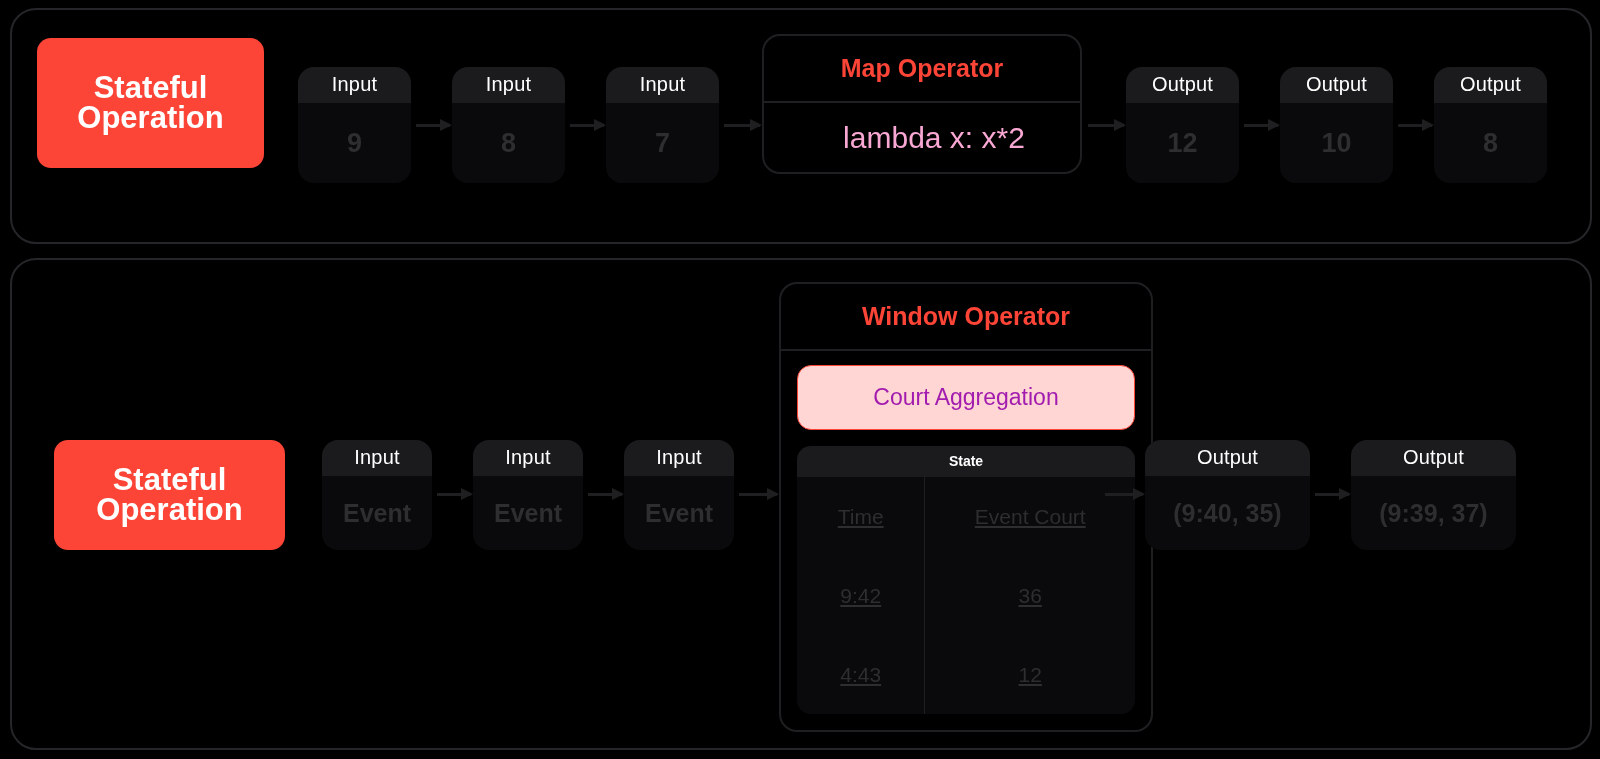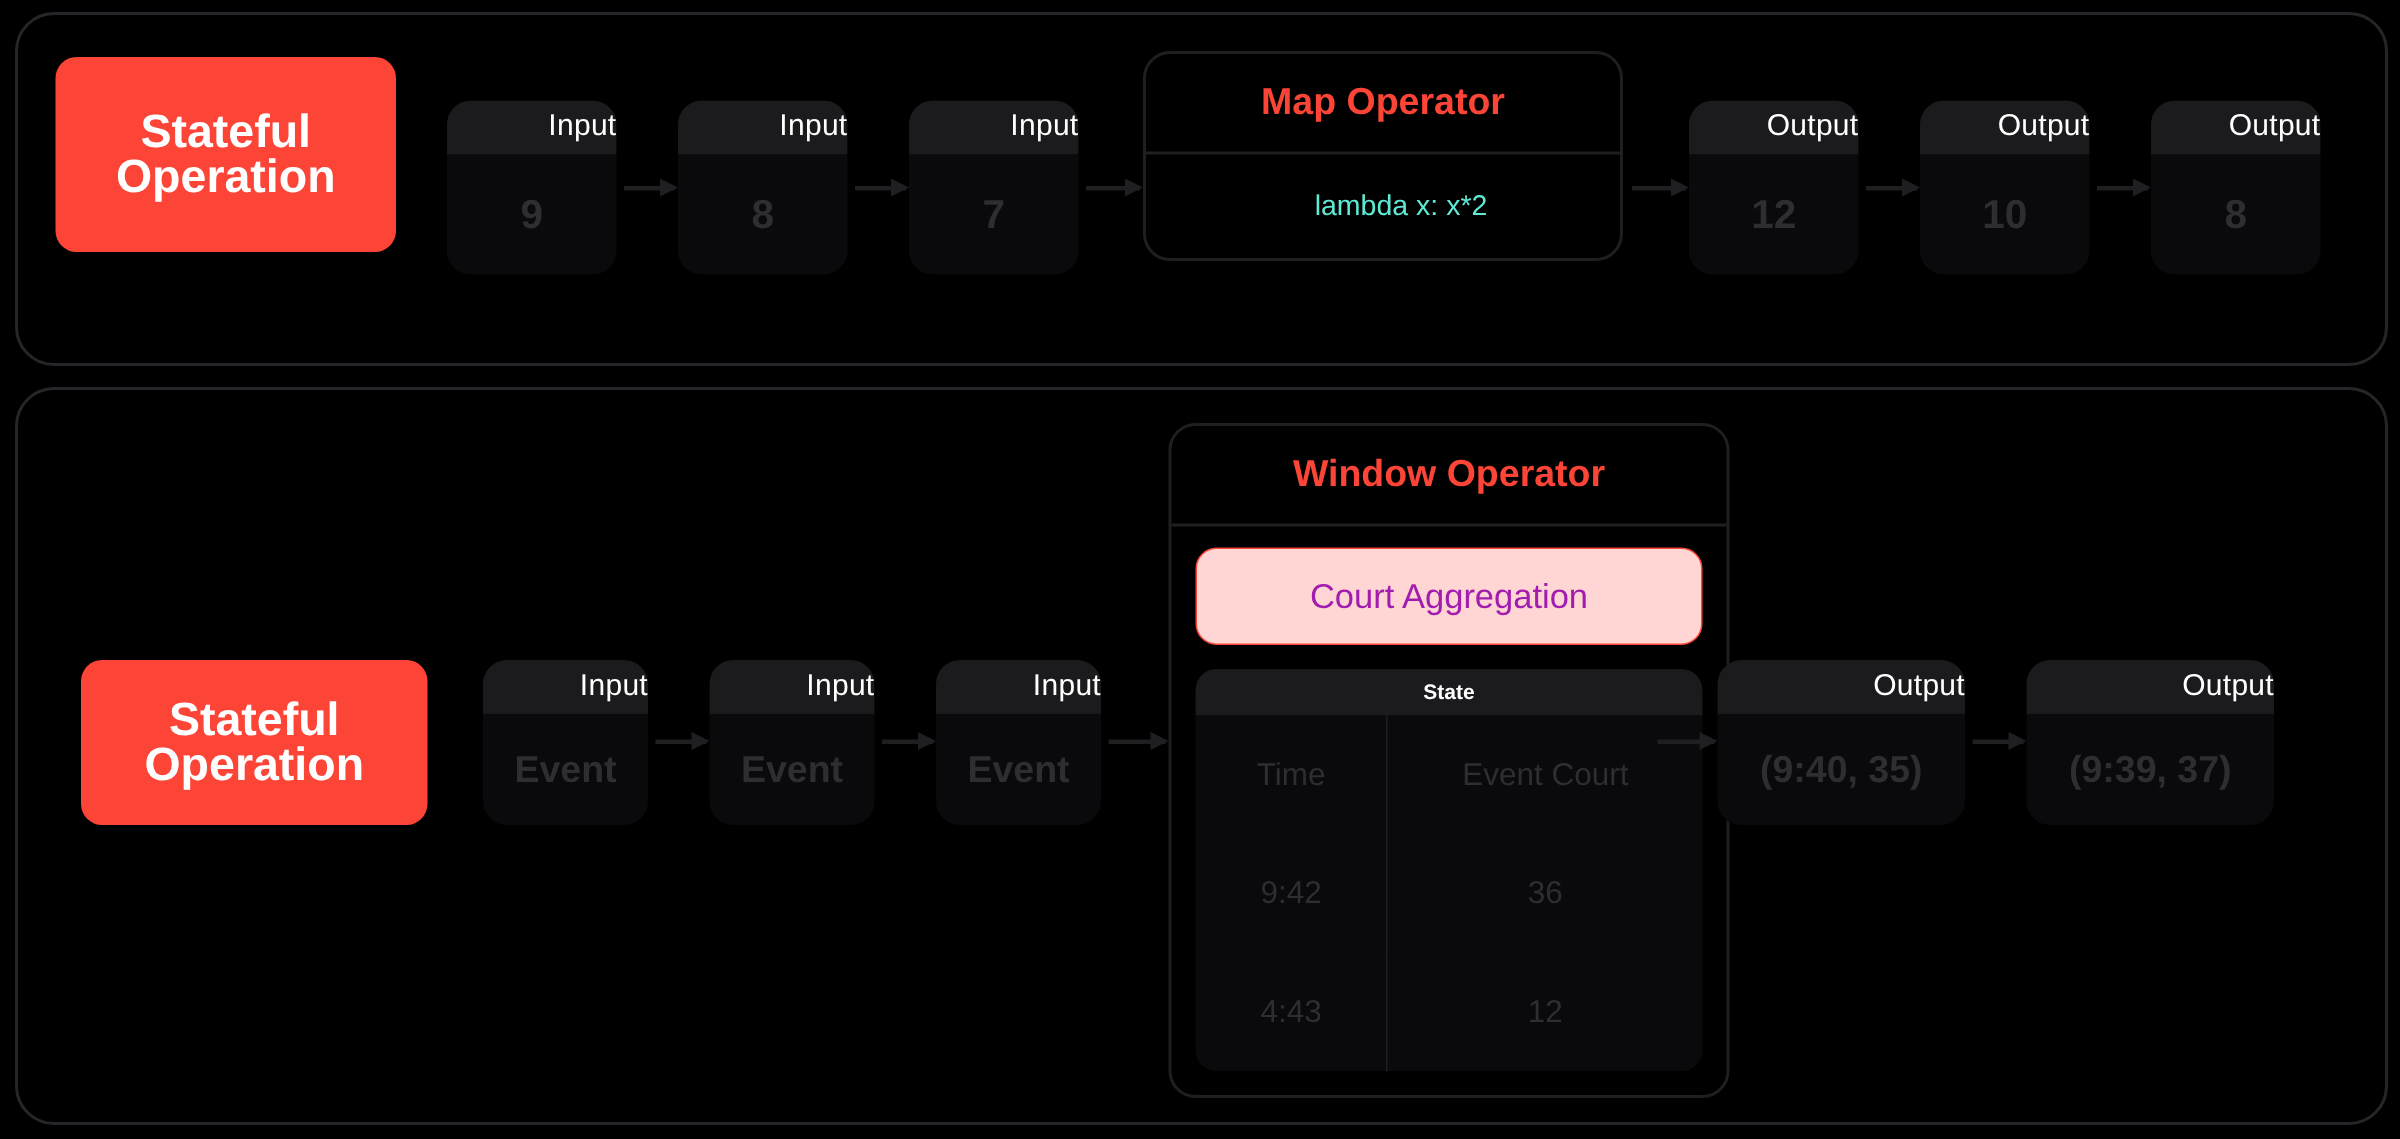--- a/index.html
+++ b/index.html
@@ -43,21 +43,21 @@
     border-radius: 16px;
     background: #08080a;
     overflow: hidden;
     display: flex;
     flex-direction: column;
   }
   .card-head {
     background: #1b1b1e;
     color: #ffffff;
     font-size: 20px;
-    text-align: right;
+    text-align: center;
     padding: 6px 0 7px 0;
     letter-spacing: .2px;
   }
   .card-body {
     flex: 1;
     display: flex;
     align-items: center;
     justify-content: center;
     color: #2e2e31;
     font-size: 27px;
@@ -93,22 +93,22 @@
   }
   .operator-title {
     color: #fc4437;
     font-size: 25px;
     font-weight: bold;
     text-align: center;
     padding: 18px 0 18px 0;
     border-bottom: 2px solid #1f1f22;
   }
   .operator-sub {
-    color: #5eead4;
-    font-size: 19px;
+    color: #f9a8d4;
+    font-size: 30px;
     text-align: center;
     flex: 1;
     display: flex;
     align-items: center;
     justify-content: center;
     margin-left: 24px;
   }
   .operator-inner { padding: 14px 16px 16px 16px; flex: 1; display: flex; flex-direction: column; }
 
   
@@ -143,20 +143,21 @@
   .state-rows { flex: 1; display: flex; flex-direction: column; background: #0a0a0c; }
   .state-row { display: flex; flex: 1; }
   .state-cell {
     flex: 0 0 38%;
     color: #2e2e31;
     font-size: 21px;
     display: flex;
     align-items: center;
     justify-content: center;
     border-right: 1.5px solid #1f1f22;
+    text-decoration: underline;
   }
   .state-cell:last-child { flex: 1; border-right: none; }
   .state-row.head-row .state-cell { font-size: 21px; }
 </style>
 </head>
 <body>
 
 <div class="canvas">
 
   <div class="panel" id="panel-1">

